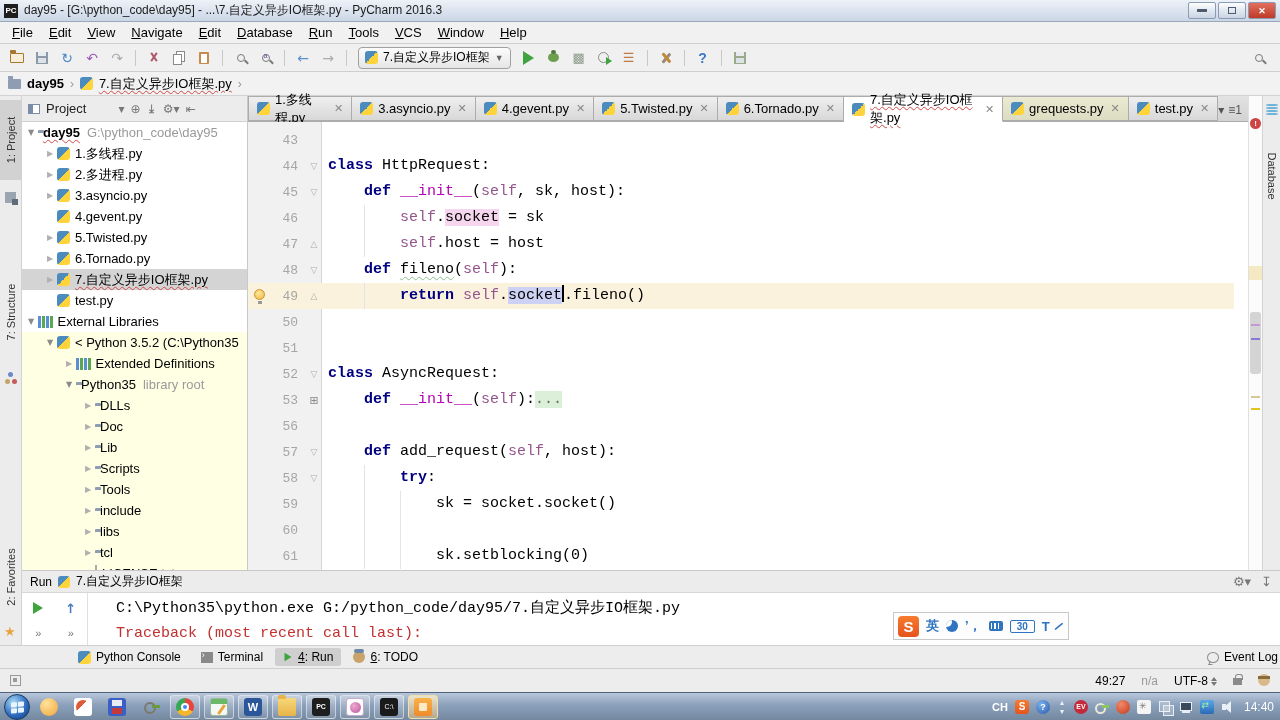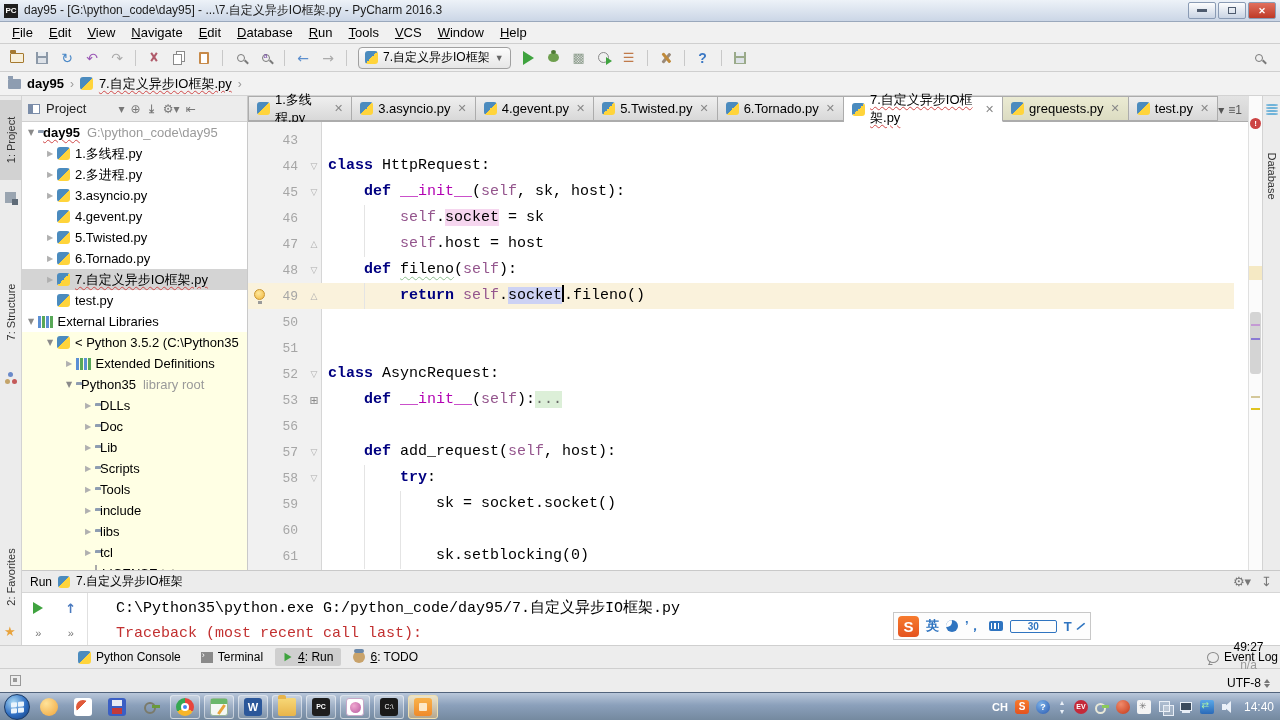--- a/index.html
+++ b/index.html
@@ -183,21 +183,21 @@
   .todo-ico { width:12px; height:12px; border-radius:50%; background:#C9A36B; position:relative; }
   .todo-ico:after { content:""; position:absolute; left:1px; top:-2px; width:10px; height:4px; background:#6A87A8; border-radius:2px; }
   .eventlog { margin-left:auto; display:flex; align-items:center; gap:5px; margin-right:2px; }
   .bubble { width:12px; height:11px; border:1.4px solid #8A8A8A; border-radius:50%; position:relative; }
   .bubble:after { content:""; position:absolute; left:1px; bottom:-3px; width:3px; height:3px; border-left:1.4px solid #8A8A8A; border-bottom:1.4px solid #8A8A8A; transform:skewX(-20deg); }
 
   
   .statusbar { position:absolute; left:0; top:668px; width:1280px; height:24px; background:#EDEDED; border-top:1px solid #CFCFCF; display:flex; align-items:center; padding:0 10px; font-size:12px; }
   .sb-grid { width:11px; height:11px; border:1.3px solid #999; position:relative; }
   .sb-grid:after { content:""; position:absolute; left:2px; top:2px; width:4px; height:4px; background:#999; }
-  .sb-right { margin-left:auto; display:flex; align-items:center; gap:4px;flex-direction:column; }
+  .sb-right { margin-left:auto; display:flex; align-items:flex-start; gap:16px; }
   .sb-dim { color:#9A9A9A; }
   .updown { display:inline-flex; flex-direction:column; gap:1px; margin-left:3px; vertical-align:middle; }
   .updown i { width:0; height:0; border-left:3px solid transparent; border-right:3px solid transparent; }
   .updown i.u { border-bottom:4px solid #777; } .updown i.d { border-top:4px solid #777; }
   .lock-ico { width:9px; height:7px; background:#8A8A8A; position:relative; margin-top:4px; }
   .lock-ico:before { content:""; position:absolute; left:1.5px; top:-4px; width:6px; height:5px; border:1.5px solid #8A8A8A; border-bottom:none; border-radius:3px 3px 0 0; }
   .hector { width:12px; height:12px; border-radius:50%; background:#D9B98A; position:relative; }
   .hector:before { content:""; position:absolute; left:0; top:2px; width:12px; height:3px; background:#8A6A3A; }
 
   
@@ -728,21 +728,21 @@
         <div class="line red">Traceback (most recent call last):</div>
       </div>
   </div>
 
   <div class="ime">
     <span class="slogo">S</span>
     <span class="it">英</span>
     <span class="crescent"></span>
     <span class="it">’，</span>
     <span class="kb"></span>
-    <span class="it" style="font-size:10px;border:1.3px solid #2F74C0;border-radius:2px;padding:0 17px;">30</span>
+    <span class="it" style="font-size:10px;border:1.3px solid #2F74C0;border-radius:2px;padding:0 6px;">30</span>
     <span class="it">T</span>
     <span class="it" style="transform:rotate(40deg);display:inline-block;font-weight:bold">/</span>
   </div>
 
   <div class="twbar" id="twbar">
       <div class="twitem">
         <span class="pyico"></span>
         <span>Python Console</span>
       </div>
       <div class="twitem">

